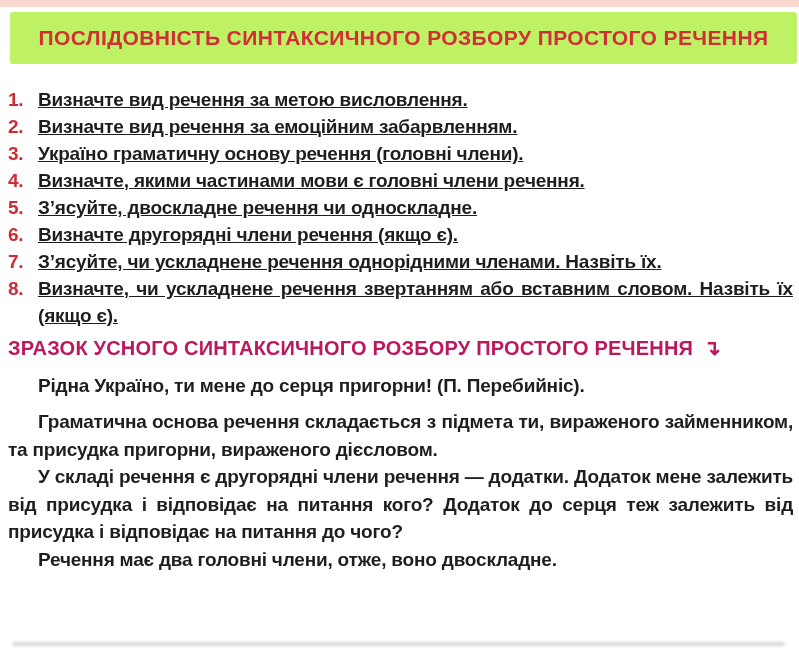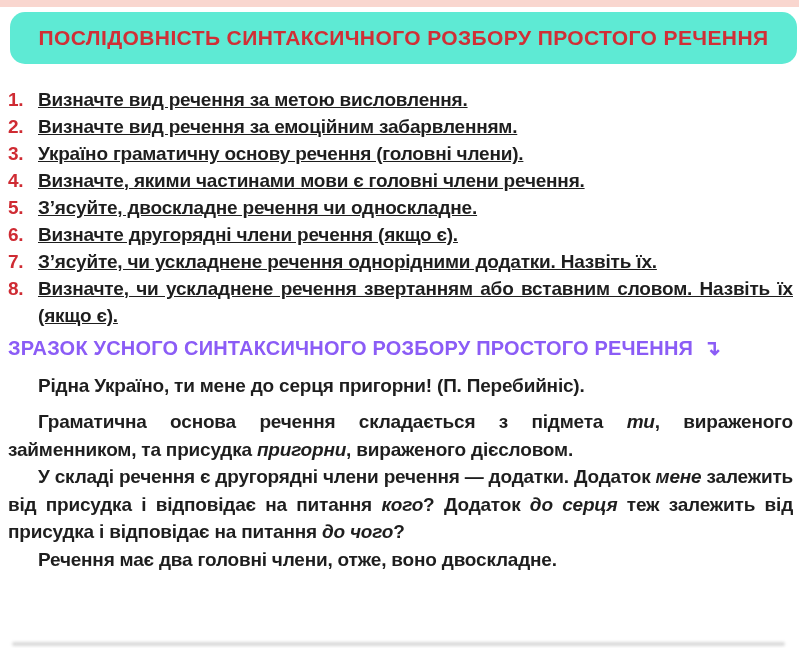--- a/index.html
+++ b/index.html
@@ -15,22 +15,22 @@
 
   .top-strip {
     position: absolute; top: 0; left: 0;
     width: 799px; height: 7px;
     background: #f9d6cf;
   }
 
   .banner {
     position: absolute; top: 12px; left: 10px; right: 2px;
     height: 52px;
-    background: #5eead4;
-    border-radius: 15px;
+    background: #bef264;
+    border-radius: 3px;
     display: flex; align-items: center; justify-content: center;
   }
   .banner-title {
     color: #d02f36;
     font-weight: bold;
     font-size: 21px;
     letter-spacing: 0.4px;
     white-space: nowrap;
   }
 
@@ -51,21 +51,21 @@
   }
   .step-text {
     flex: 1;
     text-align: justify;
     color: #1e1e1e;
     text-decoration: underline;
   }
 
   .heading2 {
     position: absolute; top: 336px; left: 8px; right: 10px;
-    color: #8b5cf6;
+    color: #be185d;
     font-weight: bold;
     font-size: 20px;
     letter-spacing: 0.2px;
     white-space: nowrap;
   }
   .arrow-icon {
     margin-left: 10px;
     font-weight: bold;
     font-size: 21px;
   }
@@ -83,21 +83,21 @@
   }
   .body-para {
     margin: 0;
     font-size: 19px;
     line-height: 27.5px;
     font-weight: bold;
     letter-spacing: -0.2px;
     text-align: justify;
     text-indent: 30px;
   }
-  .it { font-style: italic; }
+  .it { }
 
   .bottom-divider {
     position: absolute; bottom: 2px; left: 12px; right: 14px;
     height: 4px;
     background: #d9d9d9;
     border-radius: 2px;
     filter: blur(1.5px);
   }
 </style>
 </head>
@@ -131,21 +131,21 @@
     <div class="step">
       <span class="step-num">5.</span>
       <span class="step-text">З’ясуйте, двоскладне речення чи односкладне.</span>
     </div>
     <div class="step">
       <span class="step-num">6.</span>
       <span class="step-text">Визначте другорядні члени речення (якщо є).</span>
     </div>
     <div class="step">
       <span class="step-num">7.</span>
-      <span class="step-text">З’ясуйте, чи ускладнене речення однорідними додатки. Назвіть їх.</span>
+      <span class="step-text">З’ясуйте, чи ускладнене речення однорідними членами. Назвіть їх.</span>
     </div>
     <div class="step">
       <span class="step-num">8.</span>
       <span class="step-text">Визначте, чи ускладнене речення звертанням або вставним словом. Назвіть їх (якщо є).</span>
     </div>
   </div>
 
   <div class="heading2">
     <span>ЗРАЗОК УСНОГО СИНТАКСИЧНОГО РОЗБОРУ ПРОСТОГО РЕЧЕННЯ</span><span class="arrow-icon">↴</span>
   </div>

